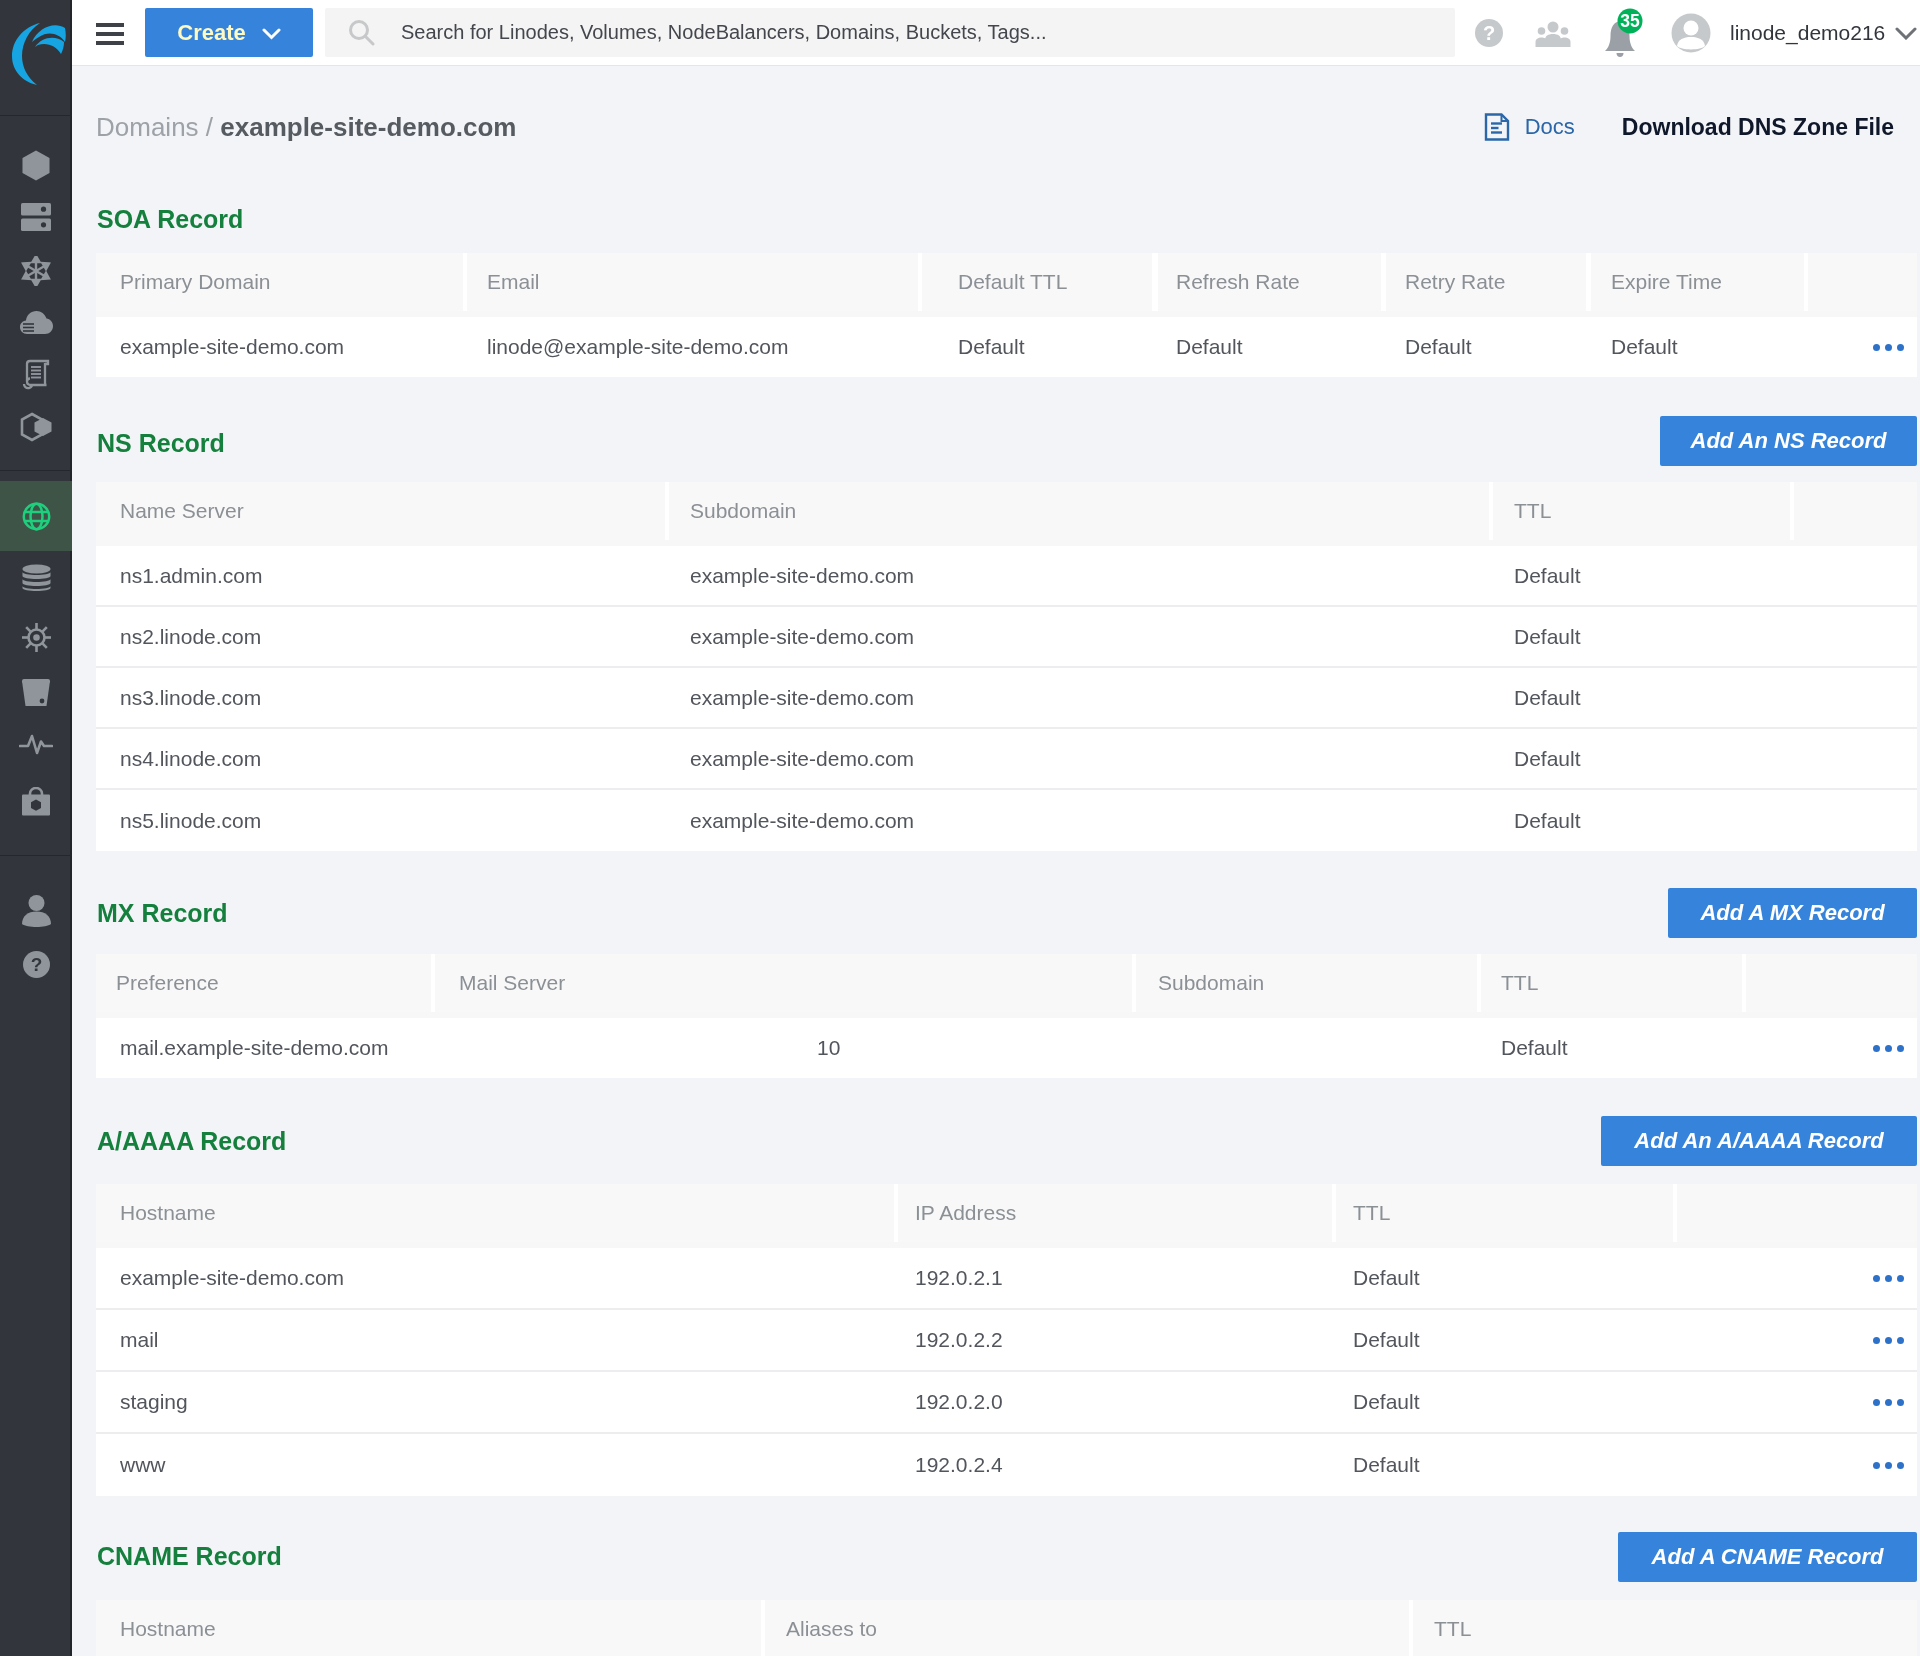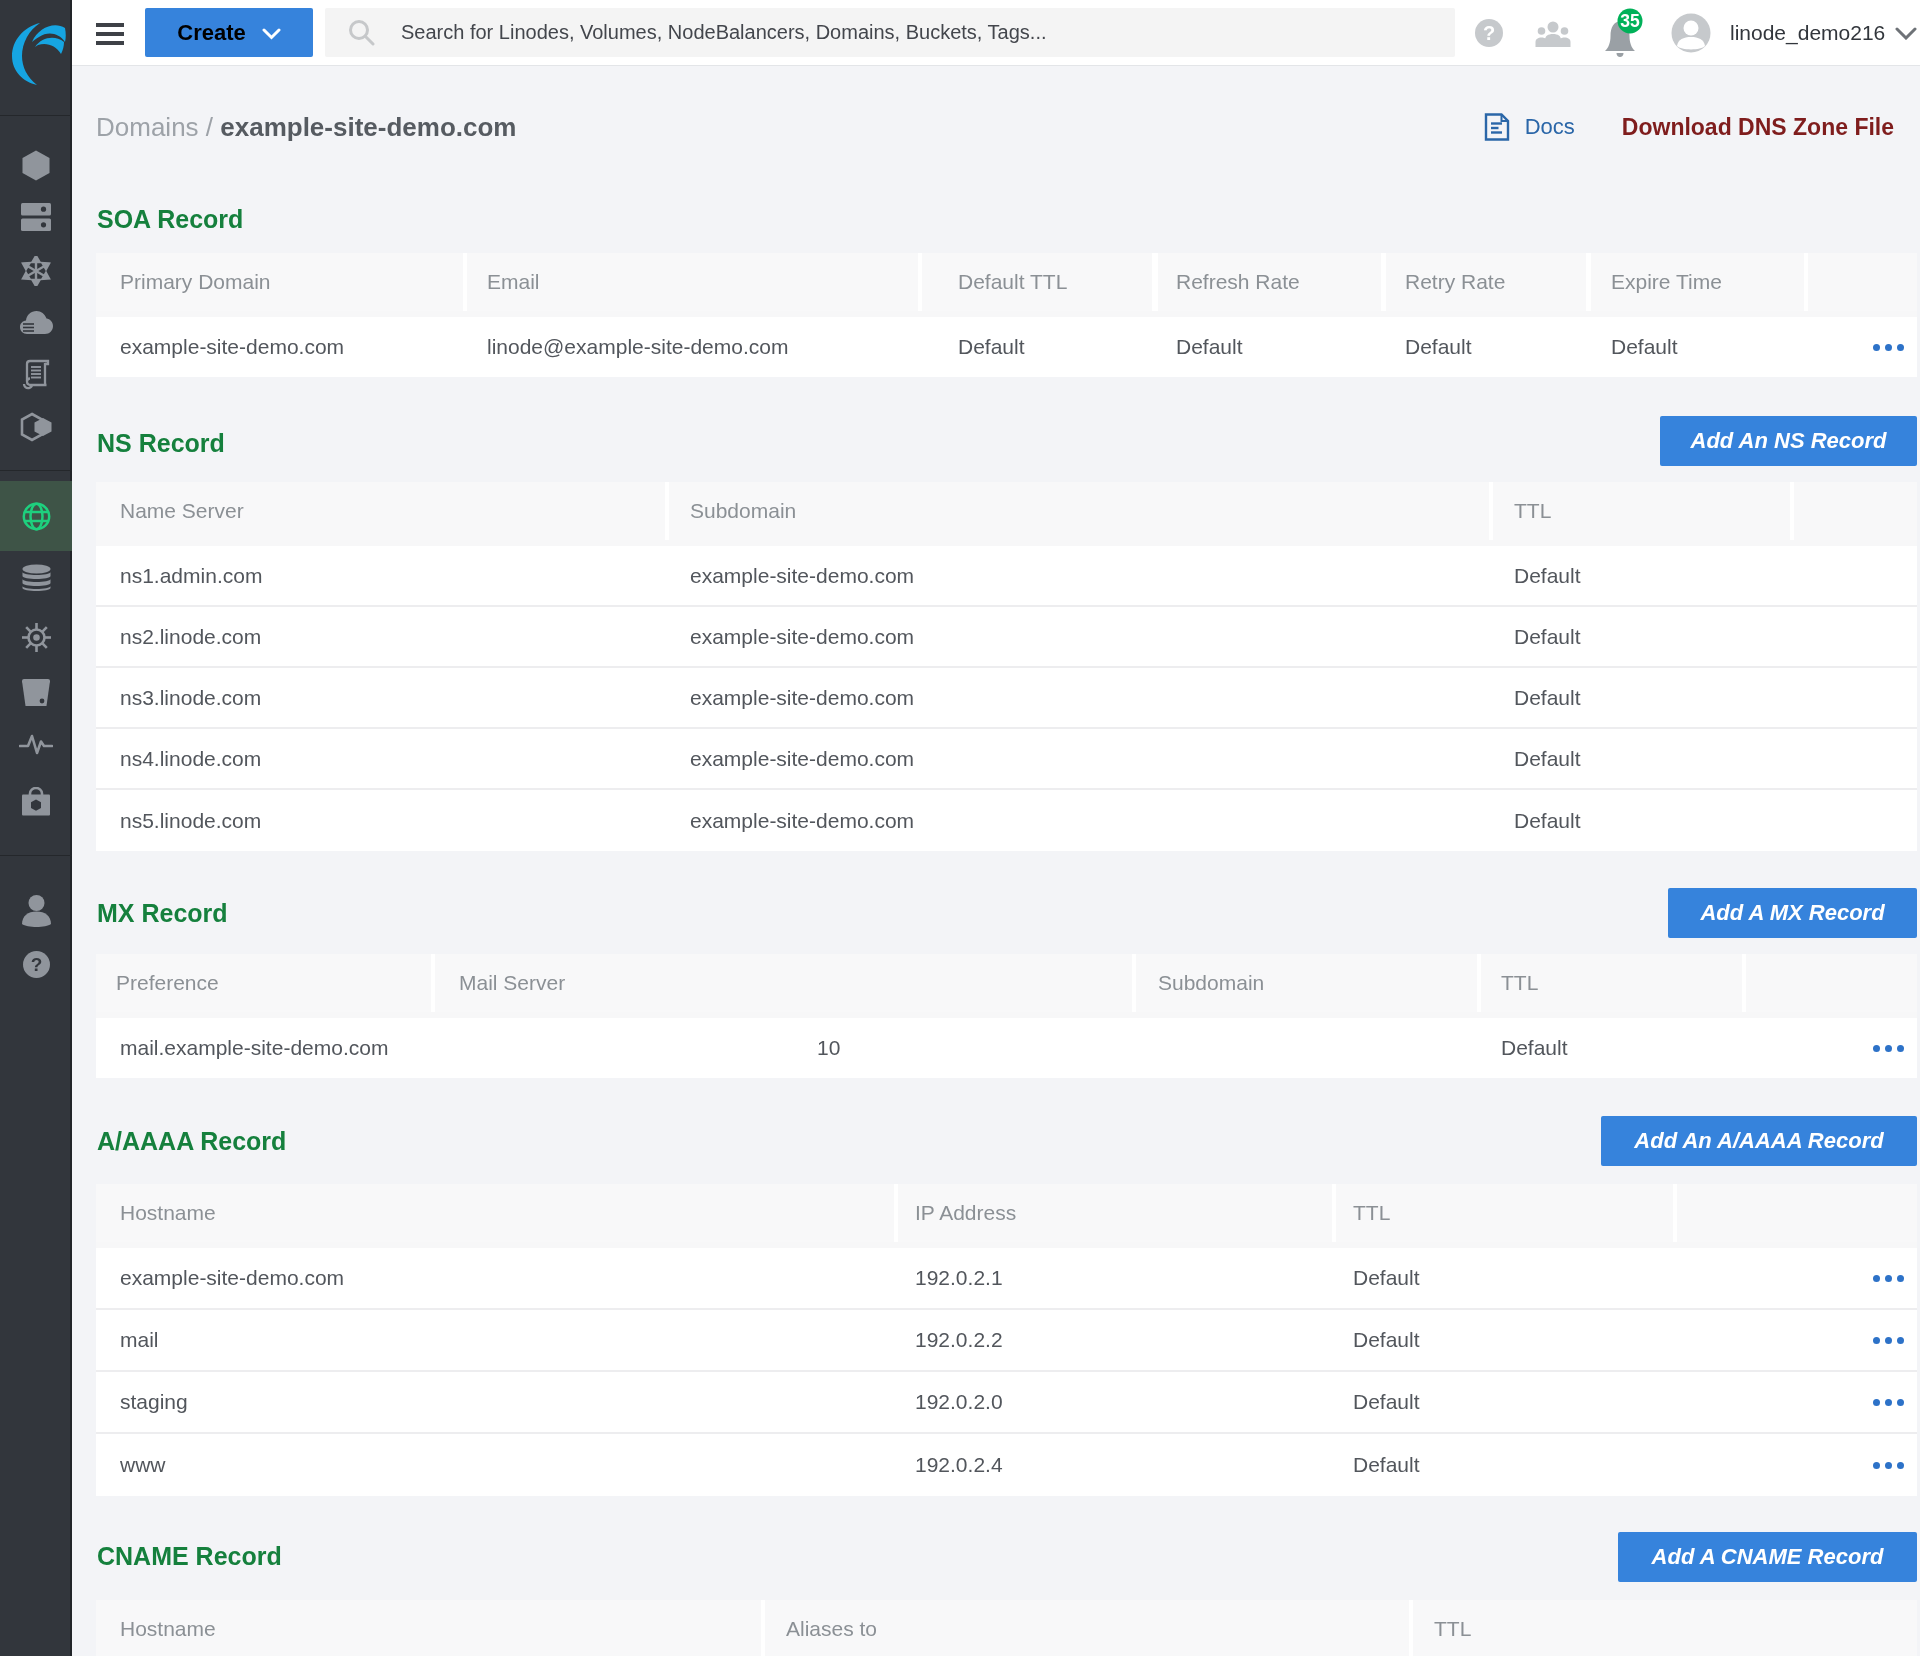--- a/index.html
+++ b/index.html
@@ -5,31 +5,31 @@
 * { margin:0; padding:0; box-sizing:border-box; }
 html,body { width:1920px; height:1656px; }
 body { position:relative; background:#f3f4f7; font-family:"Liberation Sans",sans-serif; overflow:hidden; }
 #sidebar { position:absolute; left:0; top:0; width:72px; height:1656px; background:#32363c; border-right:2px solid #222529; z-index:5; }
 .sdiv { position:absolute; left:0; width:72px; height:1px; background:#24272b; }
 .icn { position:absolute; left:0; width:72px; display:flex; justify-content:center; }
 #active-nav { position:absolute; left:0; top:481px; width:72px; height:70px; background:#3e5447; }
 #topbar { position:absolute; left:72px; top:0; width:1848px; height:66px; background:#ffffff; border-bottom:1px solid #e3e5e8; z-index:4; }
 #burger { position:absolute; left:24px; top:23px; width:28px; height:20px; }
 #burger div { height:4px; background:#3e4147; margin-bottom:5px; }
-#createbtn { position:absolute; left:73px; top:8px; width:168px; height:49px; background:#3683dc; border-radius:2px; color:#000000; font-size:22px; font-weight:bold; display:flex; align-items:center; justify-content:center; }
+#createbtn { position:absolute; left:73px; top:8px; width:168px; height:49px; background:#3683dc; border-radius:2px; color:#fef9c3; font-size:22px; font-weight:bold; display:flex; align-items:center; justify-content:center; }
 #searchbar { position:absolute; left:253px; top:8px; width:1130px; height:49px; background:#f4f4f4; border-radius:2px; display:flex; align-items:center; color:#43464c; font-size:20px; }
 .tbicon { position:absolute; top:0; height:66px; display:flex; align-items:center; justify-content:center; }
 #username { position:absolute; left:1658px; top:0; height:66px; display:flex; align-items:center; font-size:21px; color:#32363c; }
 #main { position:absolute; left:0; top:0; width:1920px; height:1656px; }
 .crumbrow { position:absolute; left:96px; top:104px; width:1822px; height:46px; display:flex; align-items:center; }
 .crumb { font-size:26px; color:#9da2a8; }
 .crumb b { color:#565b61; font-weight:bold; }
 .hdrlinks { position:absolute; right:26px; top:104px; height:46px; display:flex; align-items:center; }
 .docs { display:flex; align-items:center; color:#2a66a8; font-size:22px; }
-.dl { color:#7f1d1d; font-size:23px; font-weight:bold; margin-left:47px; }
+.dl { color:#0f172a; font-size:23px; font-weight:bold; margin-left:47px; }
 .sectitle { position:absolute; left:97px; font-size:25px; font-weight:bold; color:#15803d; line-height:30px; }
 .addbtn { position:absolute; right:3px; height:50px; background:#3683dc; color:#fff; font-size:22px; font-weight:bold; line-height:50px; text-align:center; border-radius:2px;font-style:italic; }
 .tbl { position:absolute; left:96px; width:1821px; background:#ffffff; }
 .thead { display:flex; height:58px; margin-bottom:6px; box-shadow:0 6px 0 0 #f7f7f8; }
 .th { background:#f8f8f9; height:58px; display:flex; align-items:center; font-size:21px; color:#8b9095; margin-right:4px; }
 .th:last-child { margin-right:0; }
 .trow { display:flex; height:61px; border-bottom:2px solid #ededef; background:#fff; }
 .trow:last-child { border-bottom:none; }
 .td { display:flex; align-items:center; font-size:21px; color:#52565c; }
 .dots { display:flex; align-items:center; justify-content:flex-end; gap:5px; padding-right:13px; }

